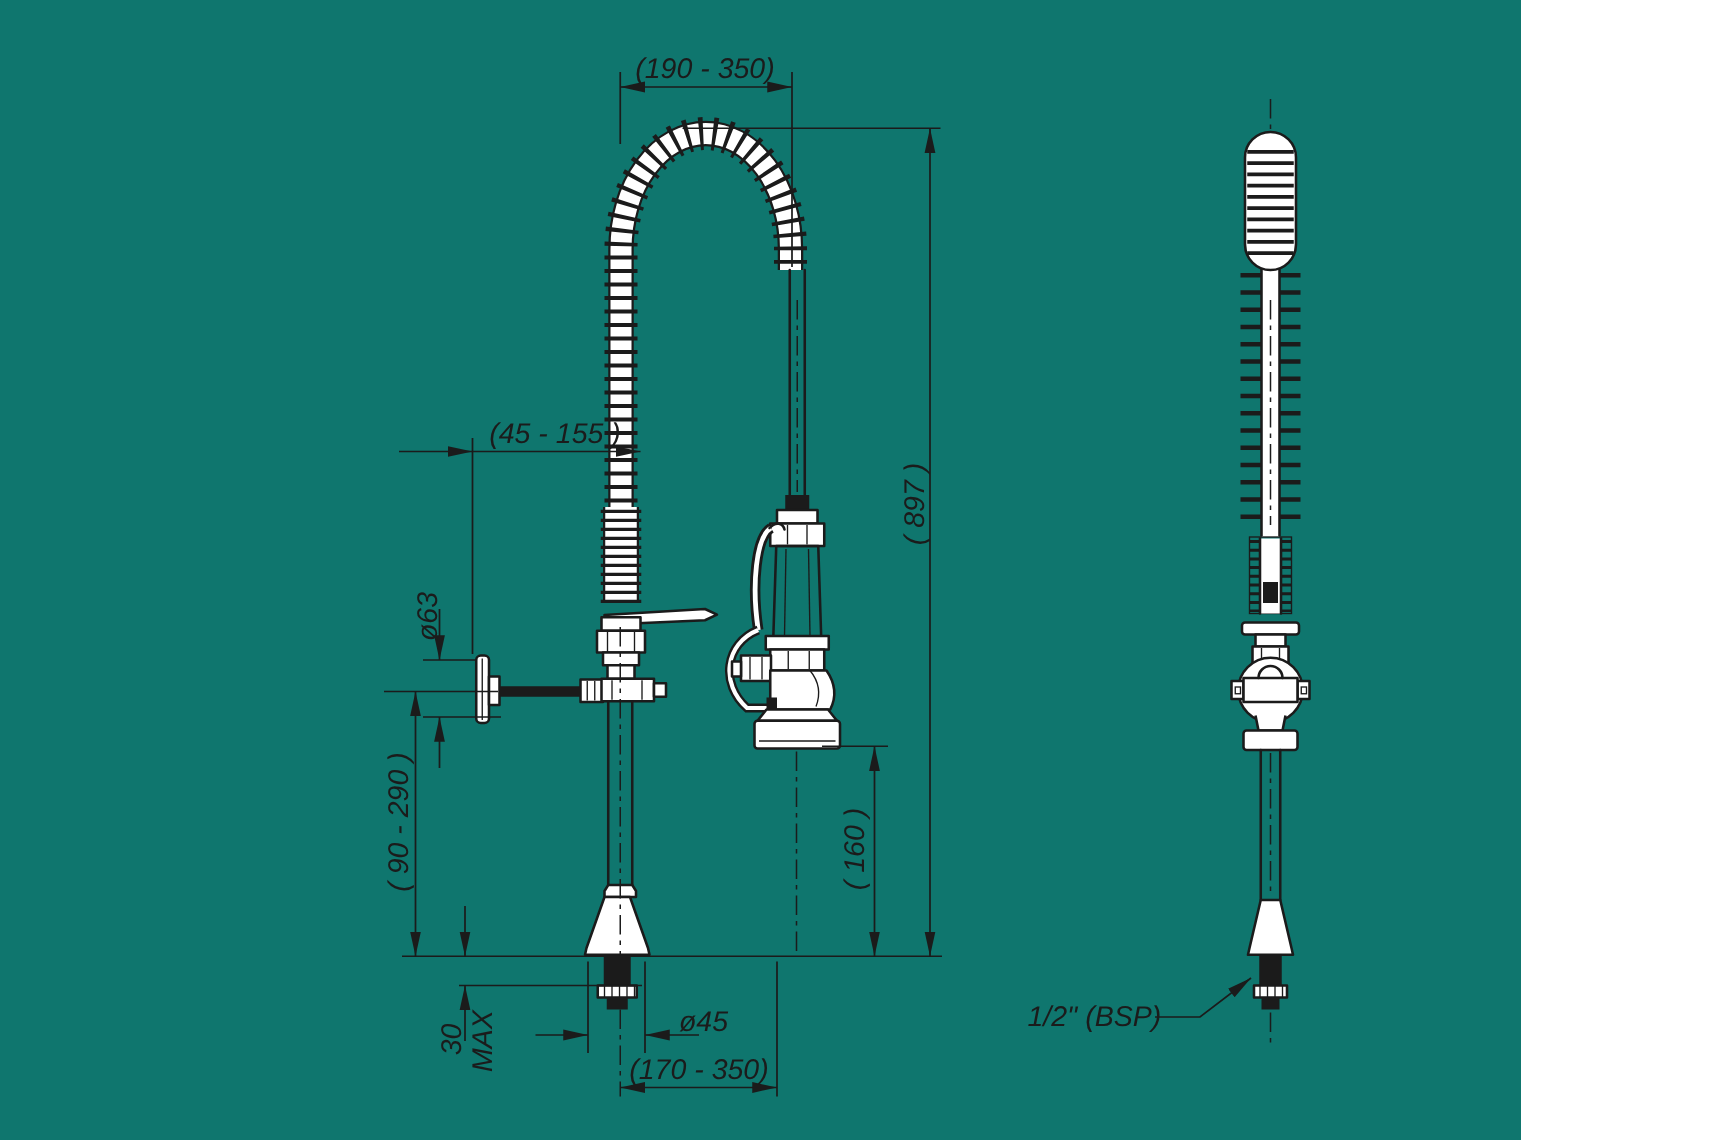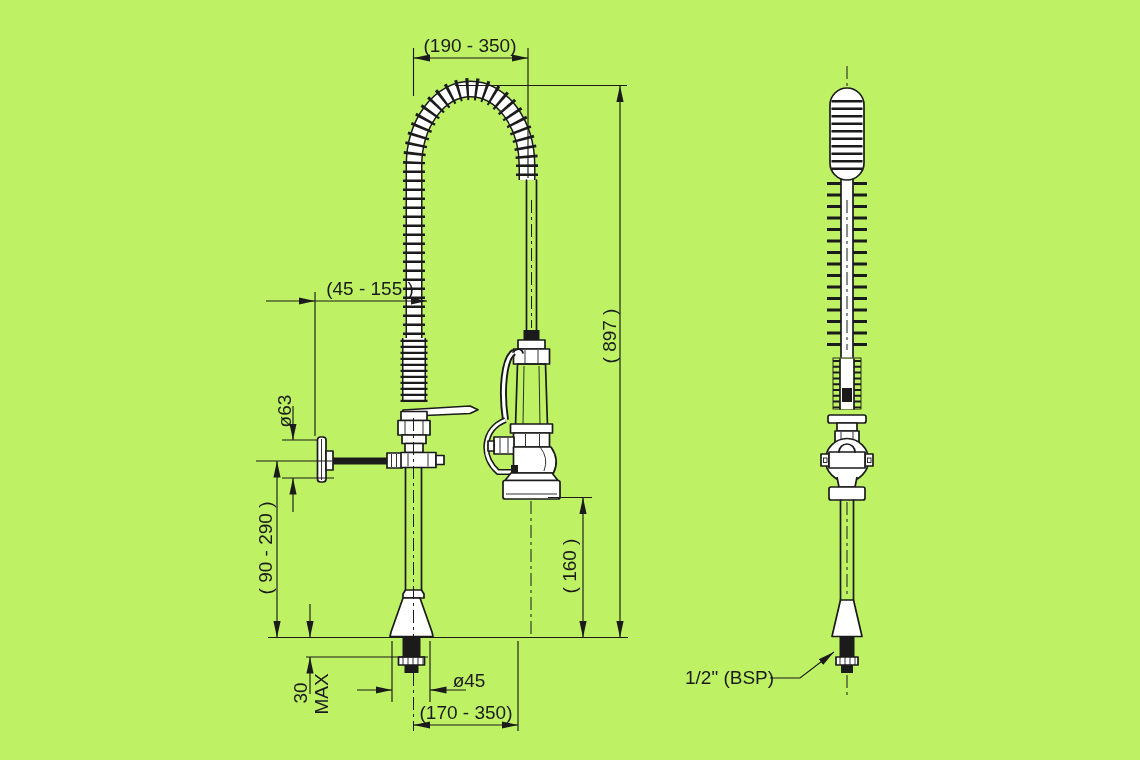--- a/index.html
+++ b/index.html
@@ -1,16 +1,16 @@
 <!DOCTYPE html>
 <html><head>
 <meta charset="utf-8">
 <style>
   html,body{margin:0;padding:0;background:#ffffff;}
-  .canvas{position:relative;width:1140px;height:760px;background:#bef264;overflow:hidden;}
+  .canvas{position:relative;width:1014px;height:760px;background:#0f766e;overflow:hidden;font-style:italic;}
   svg{display:block;}
   .o  {stroke:#1b1b1b;stroke-width:1.7;fill:none;stroke-linecap:round;stroke-linejoin:round;}
   .of {stroke:#1b1b1b;stroke-width:1.7;fill:#ffffff;stroke-linejoin:round;}
   .thin{stroke:#1b1b1b;stroke-width:0.9;fill:none;}
   .dim{stroke:#1b1b1b;stroke-width:1.15;fill:none;}
   .cl {stroke:#1b1b1b;stroke-width:1;fill:none;stroke-dasharray:13 4 3 4;}
   .blk{fill:#1b1b1b;stroke:none;}
   text{font-family:"Liberation Sans","DejaVu Sans",sans-serif;font-size:19px;fill:#1b1b1b;}
 </style>
 </head>

